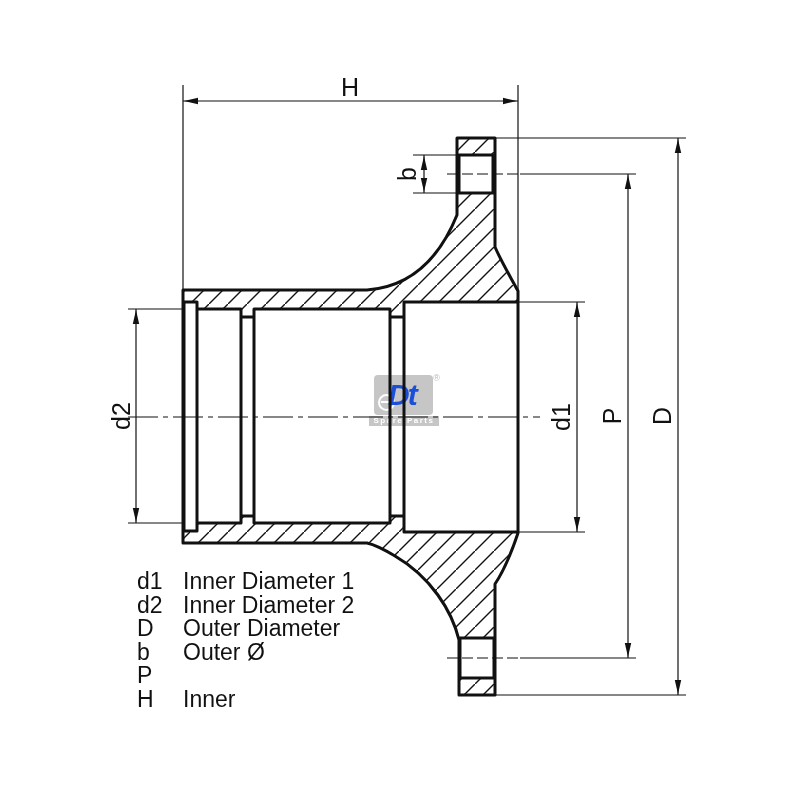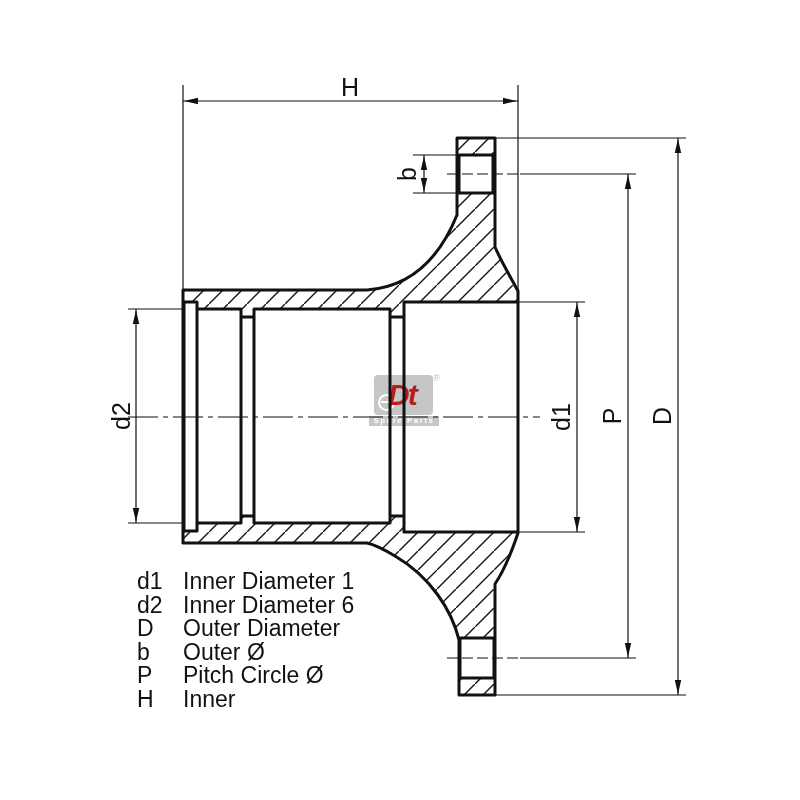--- a/index.html
+++ b/index.html
@@ -33,21 +33,21 @@
   .legend-row{display:flex;}
   .legend-sym{width:46px;flex:0 0 46px;}
   .legend-desc{white-space:nowrap;}
 
   
   #watermark{position:absolute;left:374px;top:375px;width:63px;}
   .wm-box{
     position:relative;width:59px;height:40px;background:var(--wm);border-radius:4px;
   }
   .wm-dt{
-    position:absolute;left:14px;top:3px;color:#b91c1c;font-weight:bold;
+    position:absolute;left:14px;top:3px;color:#1d4ed8;font-weight:bold;
     font-size:30px;line-height:34px;font-style:italic;letter-spacing:-2px;
   }
   .wm-globe{
     position:absolute;left:4px;bottom:4px;width:17px;height:17px;border:2.5px solid #ffffff;
     border-radius:50%;box-sizing:border-box;
   }
   .wm-globe:after{
     content:"";position:absolute;left:1px;right:1px;top:5px;border-top:2px solid #ffffff;
   }
   .wm-reg{
@@ -166,33 +166,32 @@
   <span class="dim-label vert" style="left:612px;top:416px">P</span>
   <span class="dim-label vert" style="left:662px;top:416px">D</span>
 
   <div id="legend">
     <div class="legend-row">
       <span class="legend-sym">d1</span>
       <span class="legend-desc">Inner Diameter 1</span>
     </div>
     <div class="legend-row">
       <span class="legend-sym">d2</span>
-      <span class="legend-desc">Inner Diameter 6</span>
+      <span class="legend-desc">Inner Diameter 2</span>
     </div>
     <div class="legend-row">
       <span class="legend-sym">D</span>
       <span class="legend-desc">Outer Diameter</span>
     </div>
     <div class="legend-row">
       <span class="legend-sym">b</span>
       <span class="legend-desc">Outer Ø</span>
     </div>
     <div class="legend-row">
       <span class="legend-sym">P</span>
-      <span class="legend-desc">Pitch Circle Ø</span>
     </div>
     <div class="legend-row">
       <span class="legend-sym">H</span>
       <span class="legend-desc">Inner</span>
     </div>
   </div>
 
 </div>
 
 </body></html>

